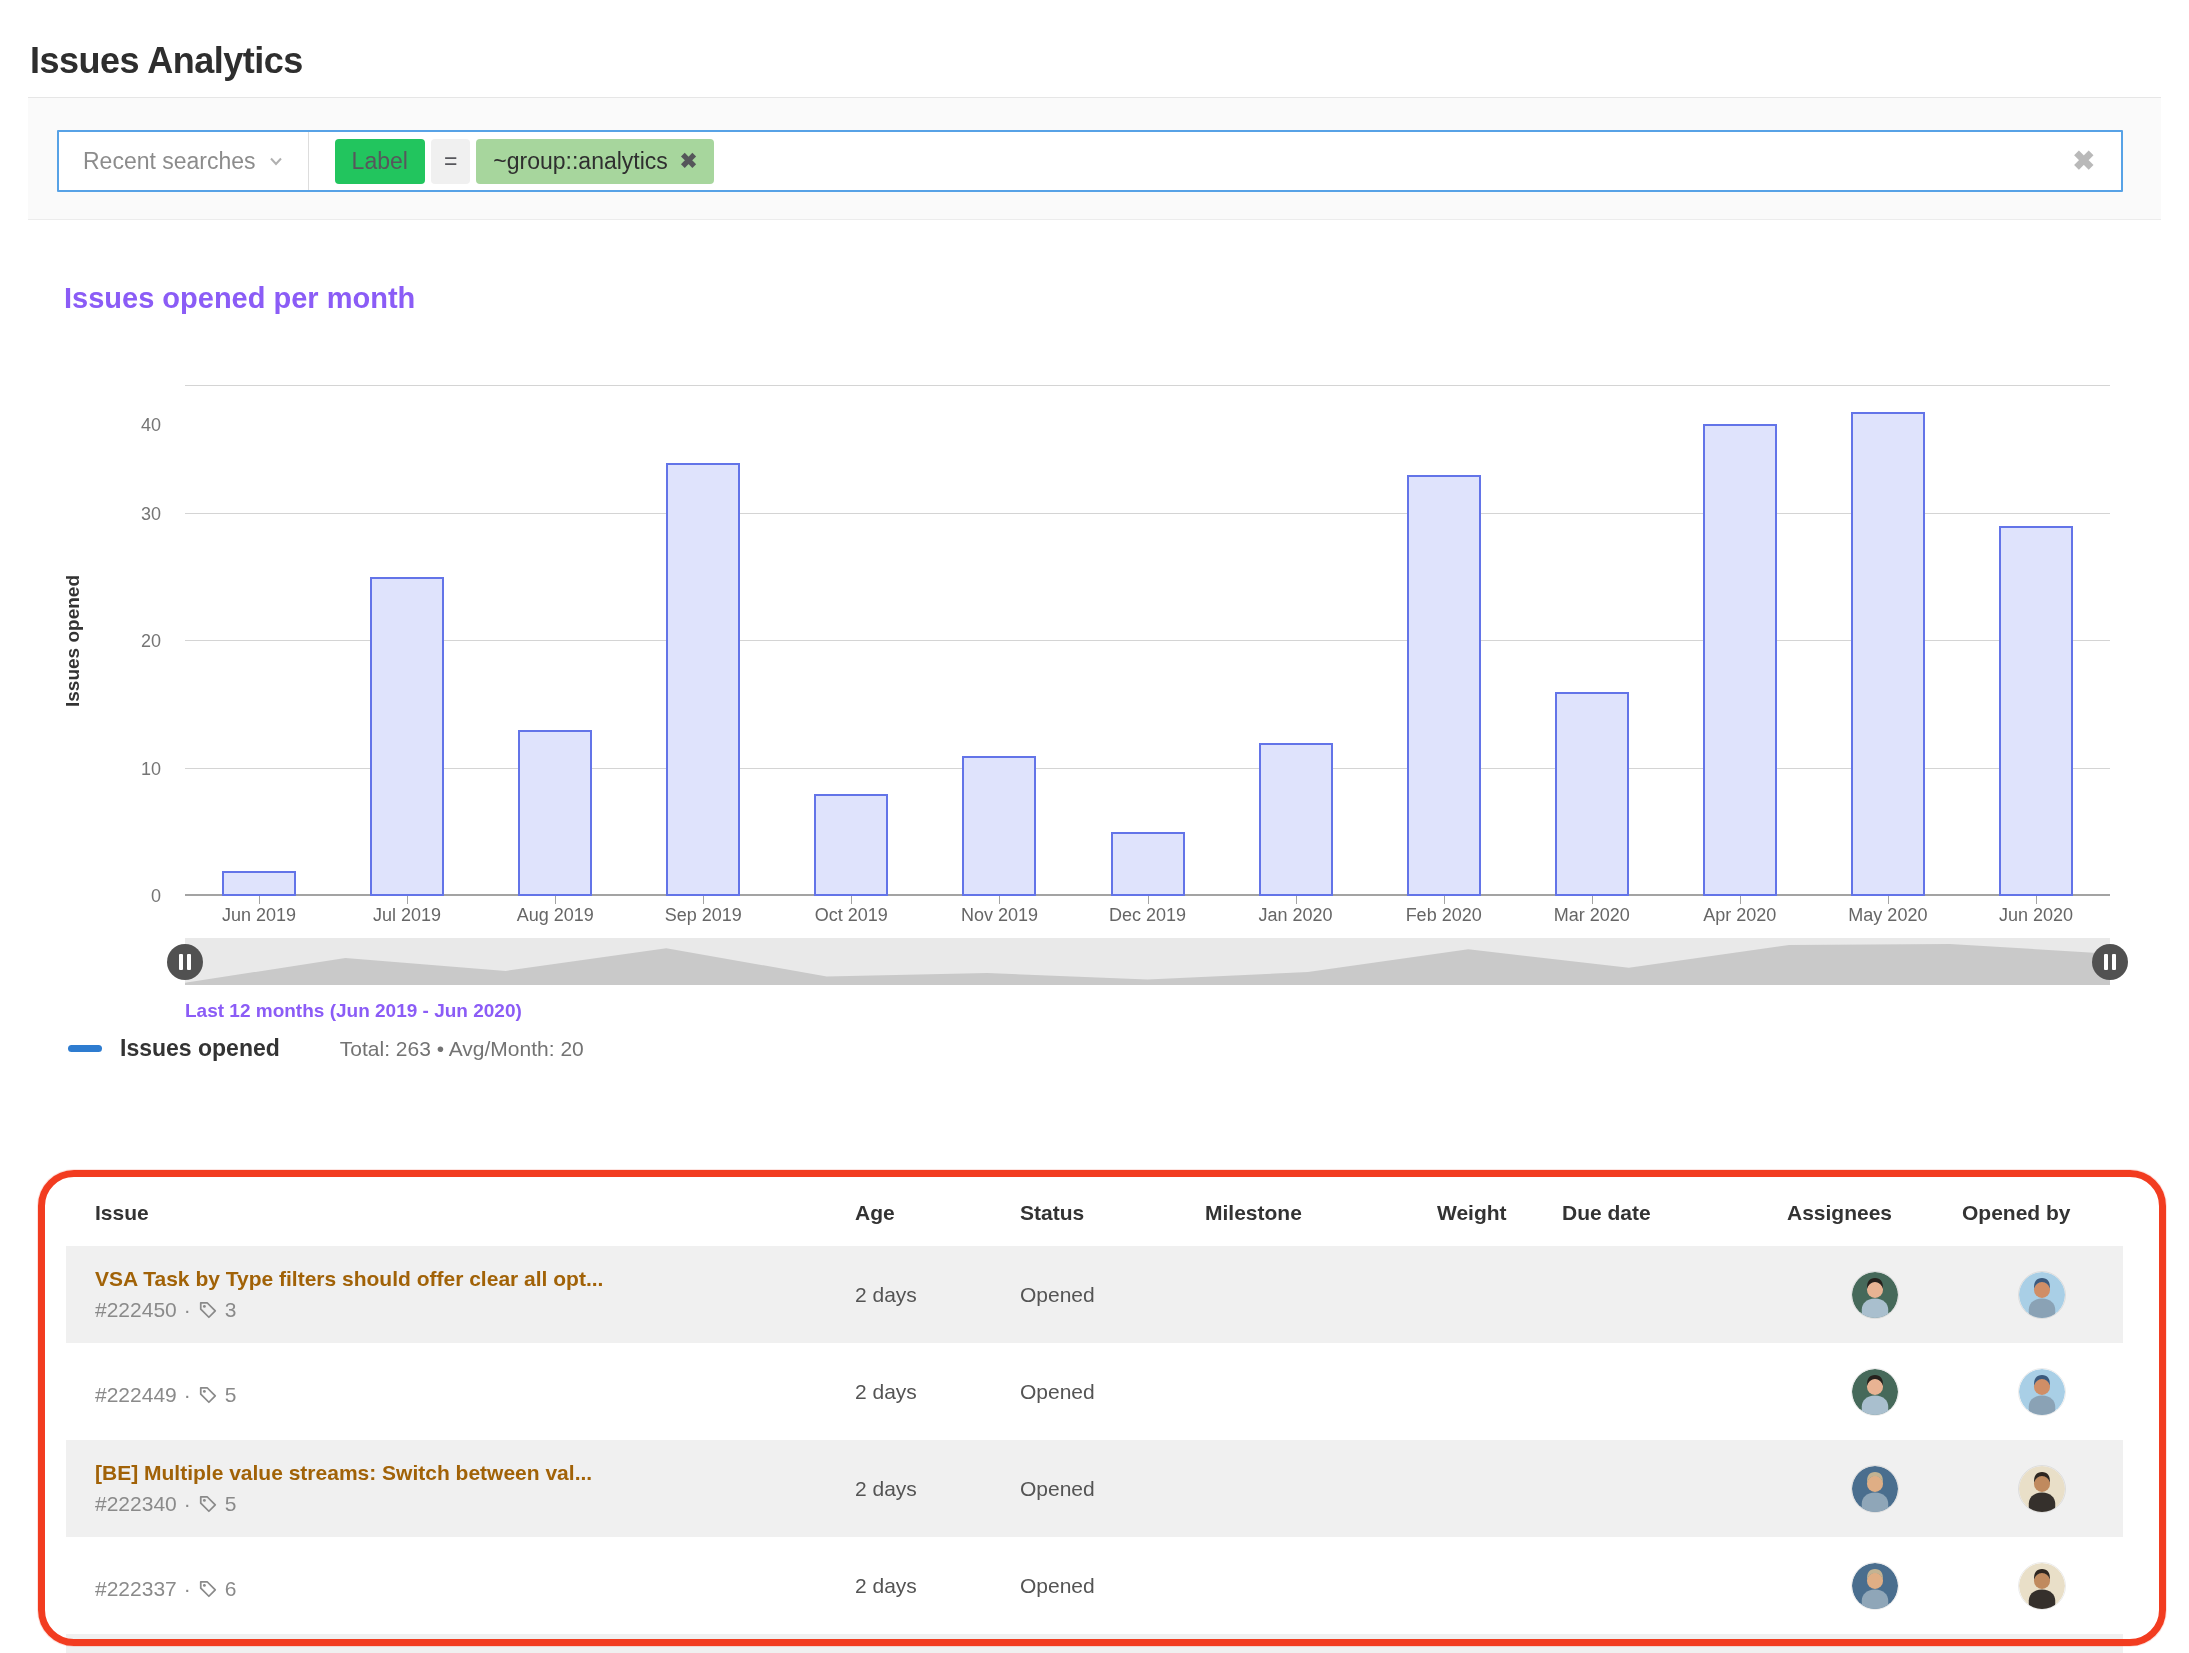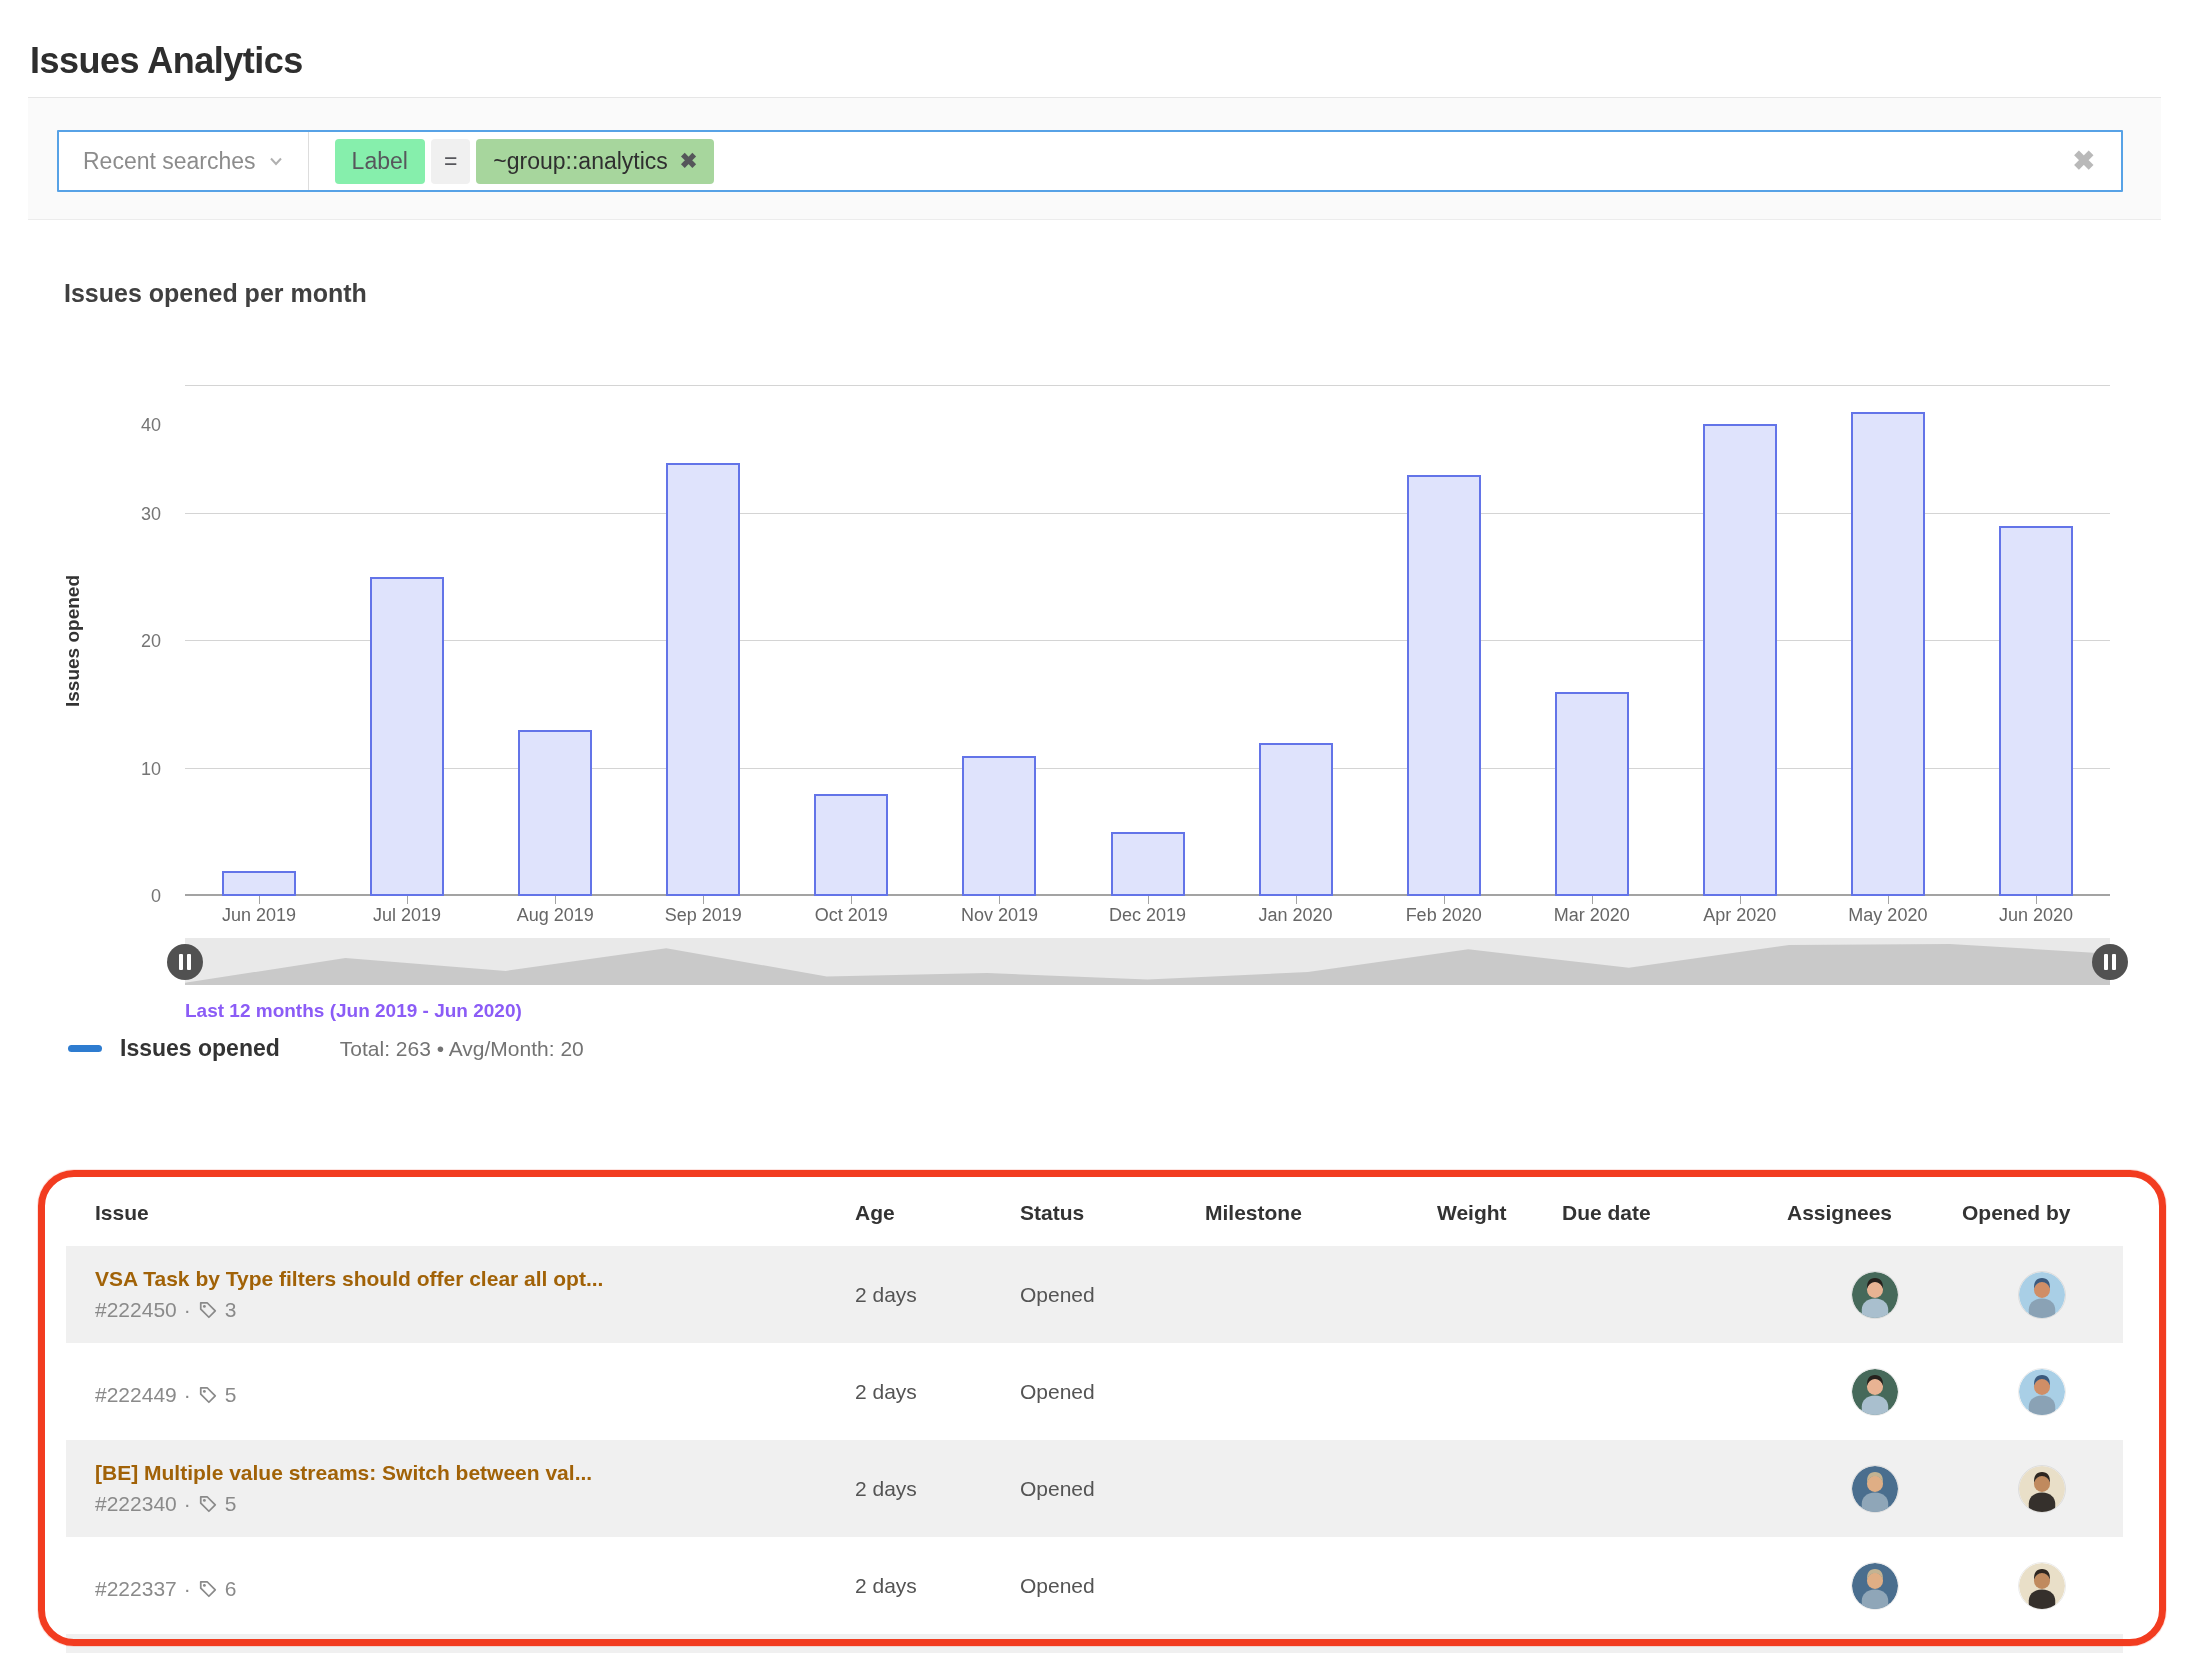--- a/index.html
+++ b/index.html
@@ -11,27 +11,27 @@
   .page-title{position:absolute;left:30px;top:16px;font-size:36px;font-weight:700;color:#2e2e2e;letter-spacing:-.5px;}
   
   .filter-panel{position:absolute;left:28px;top:97px;width:2133px;height:121px;
     background:#fafafa;border-top:1px solid #e6e6e6;border-bottom:1px solid #ececec;}
   .search-box{position:absolute;left:29px;top:32px;right:38px;height:58px;background:#fff;
     border:2px solid #57a2e6;border-radius:1px;display:flex;align-items:center;}
   .recent{display:flex;align-items:center;gap:12px;padding:0 24px;height:100%;color:#8c8c8c;font-size:23px;cursor:pointer;}
   .chev{width:16px;height:16px;}
   .divider{width:1px;align-self:stretch;background:#dddddd;}
   .tokens{display:flex;align-items:center;gap:6px;margin-left:26px;font-size:23px;}
-  .chip{background:#86efac;color:#57575c;padding:9px 17px;border-radius:4px;cursor:pointer;}
+  .chip{background:#22c55e;color:#57575c;padding:9px 17px;border-radius:4px;cursor:pointer;}
   .chip-op{background:#f0f0f0;color:#57575c;padding:9px 13px;border-radius:4px;cursor:pointer;}
   .chip-value{background:#a7d69d;color:#2f2f2f;padding:9px 17px;border-radius:4px;display:flex;align-items:center;gap:12px;cursor:pointer;}
   .chip-x{color:#55565a;font-size:21px;font-weight:700;cursor:pointer;}
   .clear-x{margin-left:auto;padding-right:26px;color:#b9b9b9;font-size:27px;font-weight:700;cursor:pointer;}
   
-  .chart-title{position:absolute;left:64px;top:258px;font-size:25px;font-weight:700;color:#404040;}
+  .chart-title{position:absolute;left:64px;top:258px;font-size:29px;font-weight:700;color:#8b5cf6;}
   .chart-plot{position:absolute;left:185px;top:386px;width:1925px;height:510px;}
   .gridline{position:absolute;left:0;width:100%;height:1px;background:#d4d4d4;}
   .gridline.zero{background:#a3a3a3;height:2px;}
   .ytick-label{position:absolute;right:100%;margin-right:24px;transform:translateY(-50%);
     font-size:18px;color:#757575;}
   .y-axis-title{position:absolute;left:62px;top:641px;transform:rotate(-90deg) translateX(-50%);transform-origin:0 0;
     font-size:19px;font-weight:700;color:#333;white-space:nowrap;}
   .slots{position:absolute;inset:0;display:flex;}
   .slot{flex:1;position:relative;}
   .bar{position:absolute;bottom:0;left:50%;transform:translateX(-50%);width:74px;

